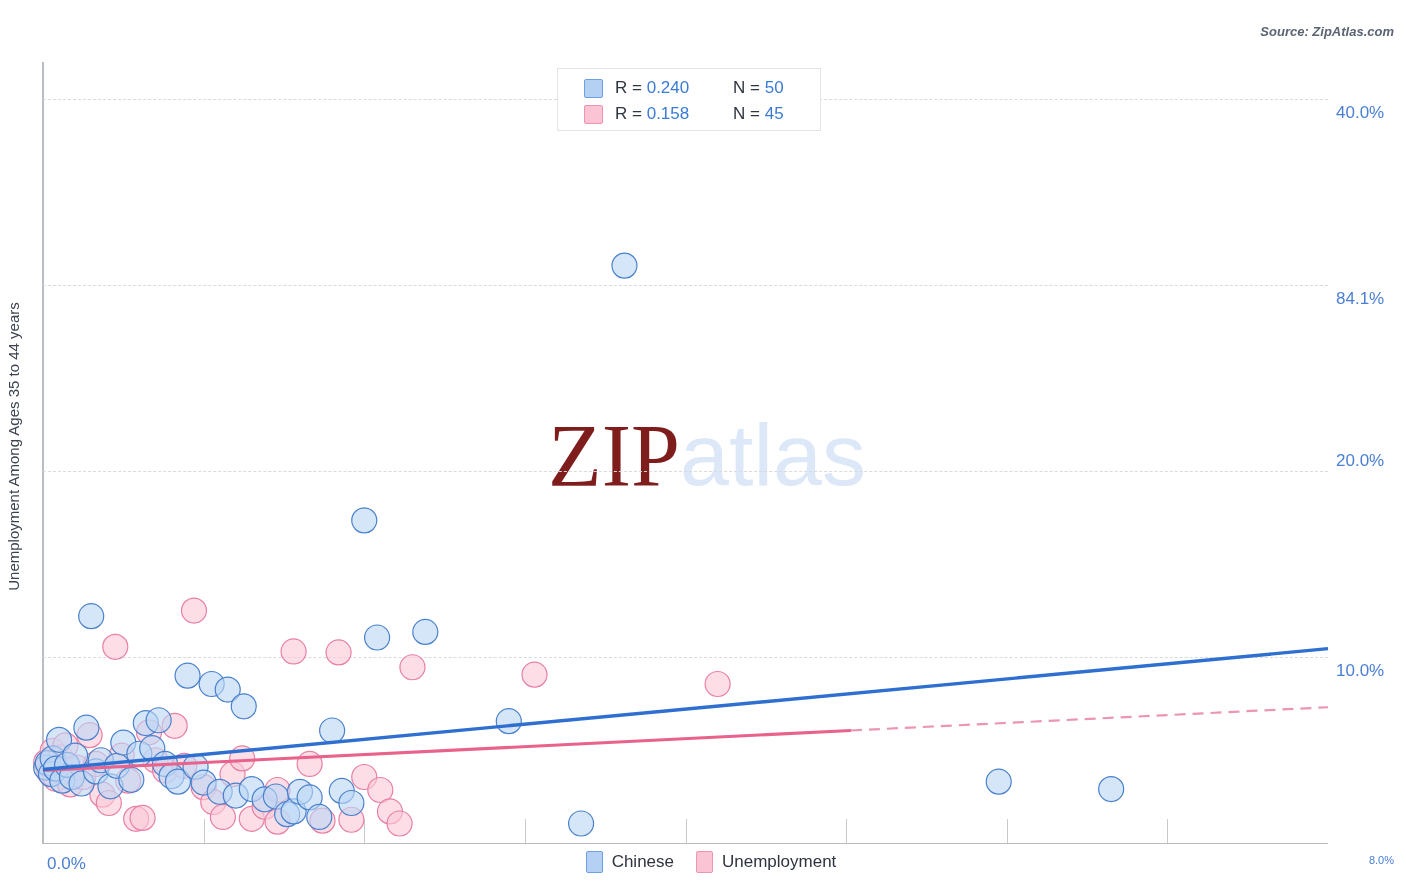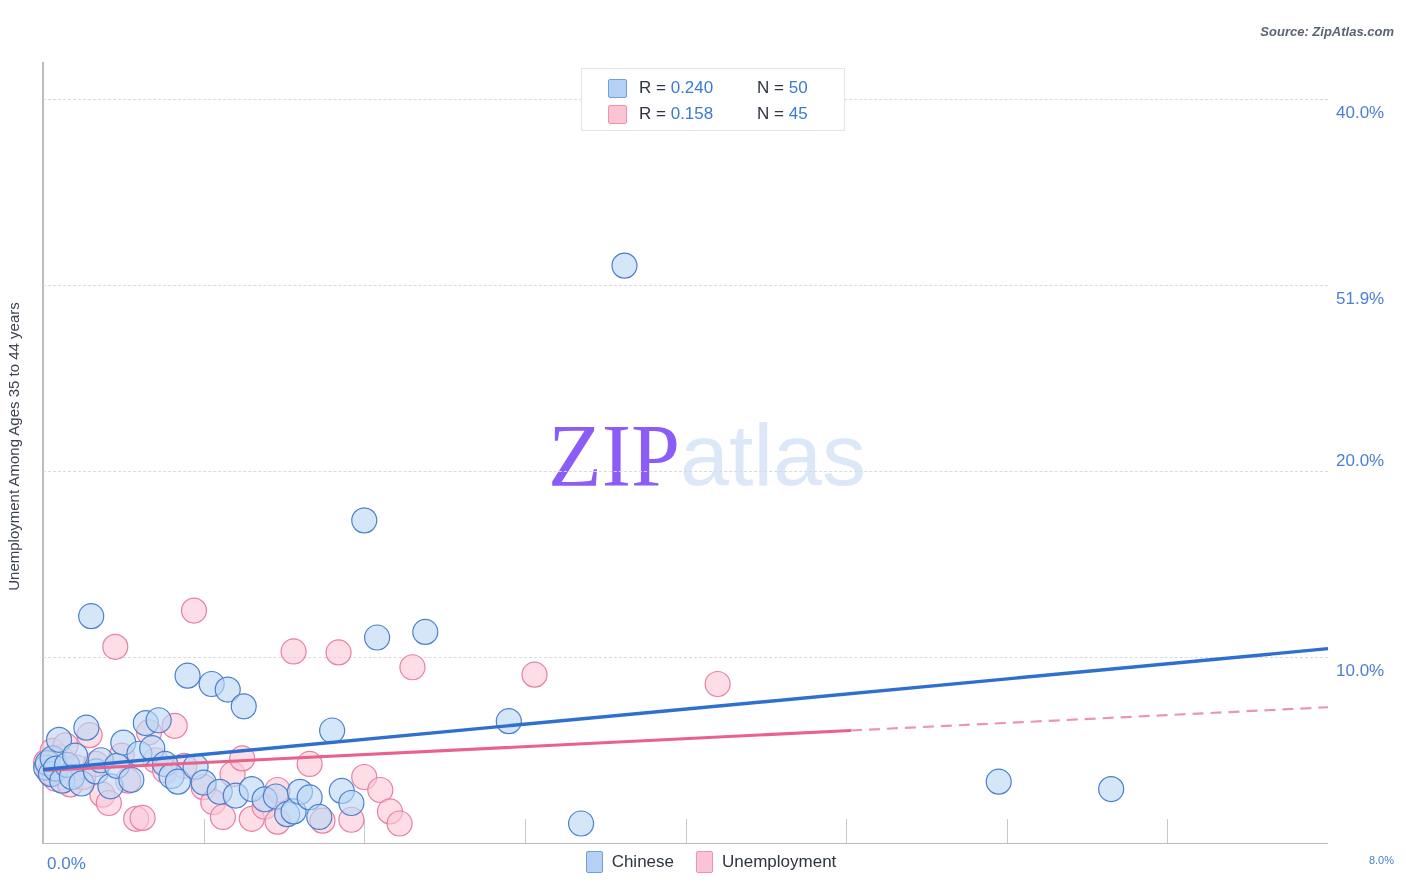--- a/index.html
+++ b/index.html
@@ -61,26 +61,26 @@
     transform: rotate(-90deg); white-space: nowrap;
     font-size: 15px; color: #3d4451;
   }
 
   
   #watermark {
     position: absolute; left: 548px; top: 404px;
     font-size: 88px; white-space: nowrap;
     pointer-events: none; user-select: none;
   }
-  #watermark .zip { font-family: "Liberation Serif", serif; color: #8b5cf6; }
+  #watermark .zip { font-family: "Liberation Serif", serif; color: #7f1d1d; }
   #watermark .atlas { color: #dce7f8; }
 
   
   #stats-legend {
-    position: absolute; left: 581px; top: 68px;
+    position: absolute; left: 557px; top: 68px;
     width: 264px; height: 63px;
     background: #ffffff; border: 1px solid #e2e4e8;
     padding: 6px 0 0 26px;
   }
   .stats-row {
     display: flex; align-items: center; height: 26px;
     font-size: 17px; color: #2e3440;
   }
   .swatch {
     width: 19px; height: 19px; border-radius: 2px;
@@ -143,21 +143,21 @@
       <div class="xtick" style="left: 364.25px;"></div>
       <div class="xtick" style="left: 524.875px;"></div>
       <div class="xtick" style="left: 685.5px;"></div>
       <div class="xtick" style="left: 846.125px;"></div>
       <div class="xtick" style="left: 1006.75px;"></div>
       <div class="xtick" style="left: 1167.38px;"></div>
     </div>
   <div id="ylabels">
       <div class="ylabel" style="top: 661.048px;">10.0%</div>
       <div class="ylabel" style="top: 451px;">20.0%</div>
-      <div class="ylabel" style="top: 289.143px;">51.9%</div>
+      <div class="ylabel" style="top: 289.143px;">84.1%</div>
       <div class="ylabel" style="top: 103.19px;">40.0%</div>
     </div>
 
   <svg id="canvas" width="1406" height="892">
     <g id="layer-trend-pink-dash">
         <line x1="850.94" y1="730.50" x2="1328.00" y2="707.25" class="trend-pink-dash"></line>
       </g>
     <g id="layer-dots">
         <circle cx="46.21" cy="762.11" r="12.5" class="dot-pink"></circle>
         <circle cx="49.42" cy="772.34" r="12.5" class="dot-pink"></circle>

